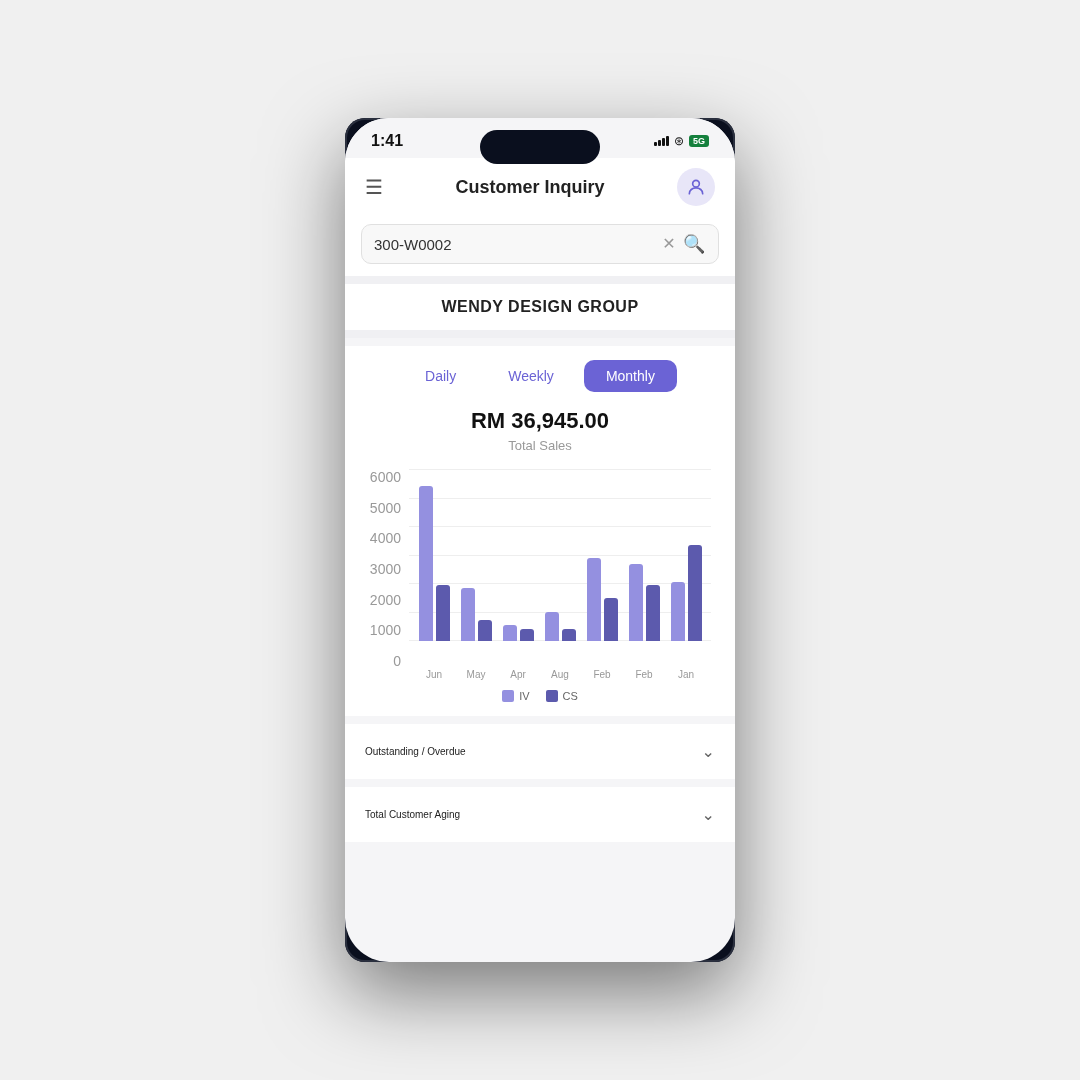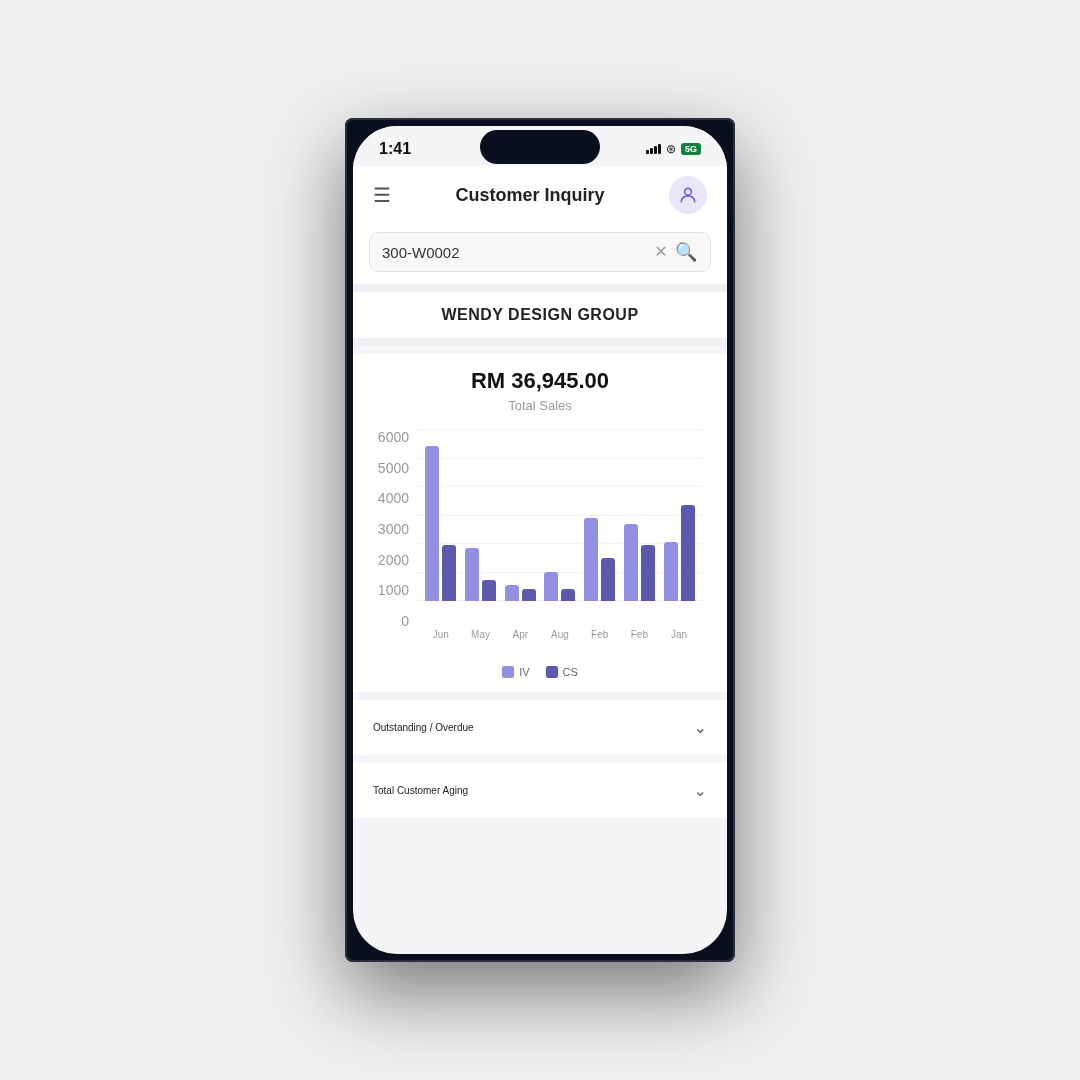--- a/index.html
+++ b/index.html
@@ -9,22 +9,22 @@
       justify-content: center;
       align-items: center;
       min-height: 100vh;
       font-family: -apple-system, BlinkMacSystemFont, 'Segoe UI', sans-serif;
     }
 
     .phone-frame {
       width: 390px;
       height: 844px;
       background: #0a0f1e;
-      border-radius: 8px;
-      padding: 8px;
+      border-radius: 20px;
+      padding: 0;
       position: relative;
       box-shadow: 0 30px 80px rgba(0,0,0,0.5), inset 0 0 0 2px #2a2f3e;
     }
 
     .phone-screen {
       width: 100%;
       height: 100%;
       background: #f5f5f7;
       border-radius: 44px;
       overflow: hidden;
@@ -343,21 +343,21 @@
       color: #999;
       width: 31px;
       text-align: center;
     }
 
     
     .legend {
       display: flex;
       justify-content: center;
       gap: 16px;
-      margin-top: 17px;
+      margin-top: 1px;
     }
 
     .legend-item {
       display: flex;
       align-items: center;
       gap: 5px;
       font-size: 11px;
       color: #666;
     }
 
@@ -432,20 +432,25 @@
     <div class="divider"></div>
 
     <div class="customer-section">
       <div class="customer-name">WENDY DESIGN GROUP</div>
     </div>
 
     <div class="divider"></div>
 
     <div class="chart-section">
 
+      <div class="tab-row">
+        <button class="tab-btn inactive">Daily</button>
+        <button class="tab-btn inactive">Weekly</button>
+        <button class="tab-btn active">Monthly</button>
+      </div>
 
       <div class="total-sales-amount">RM 36,945.00</div>
       <div class="total-sales-label">Total Sales</div>
 
       <div class="chart-container">
         <div class="chart-inner">
           <div class="chart-plot">
             <div class="y-axis">
               <span class="y-label">6000</span>
               <span class="y-label">5000</span>

